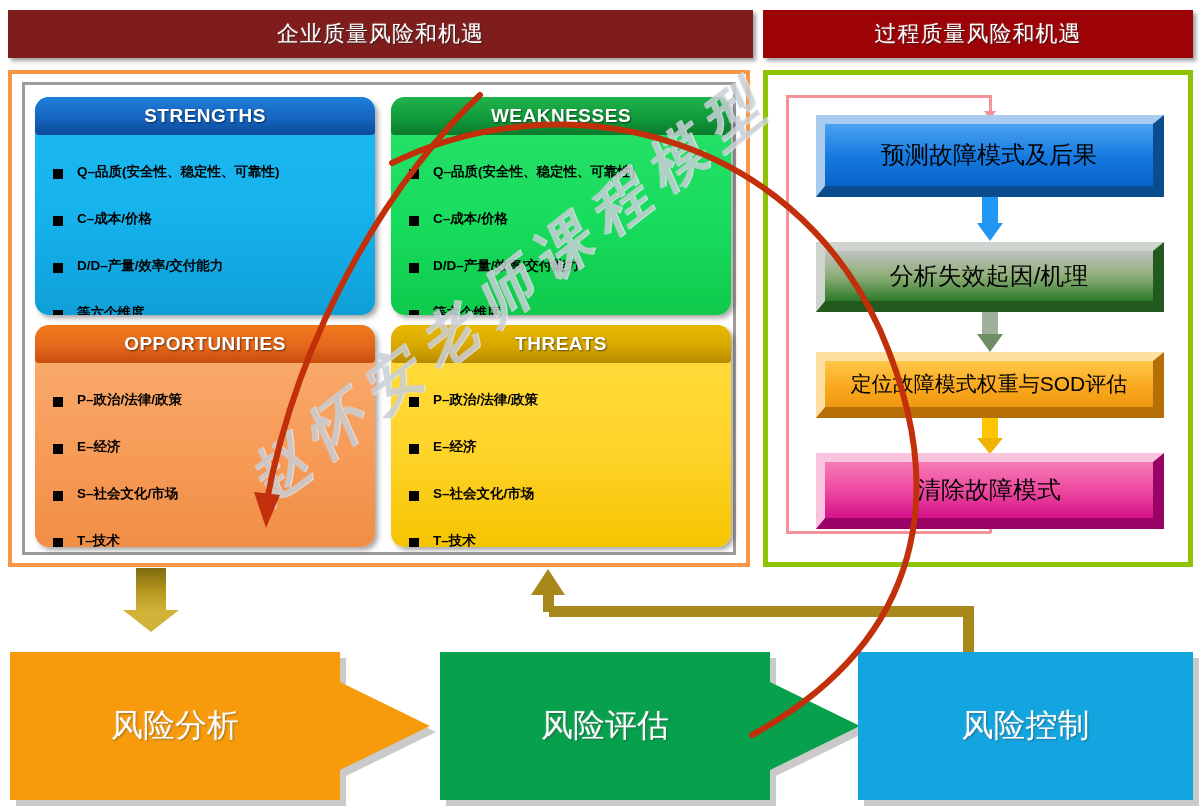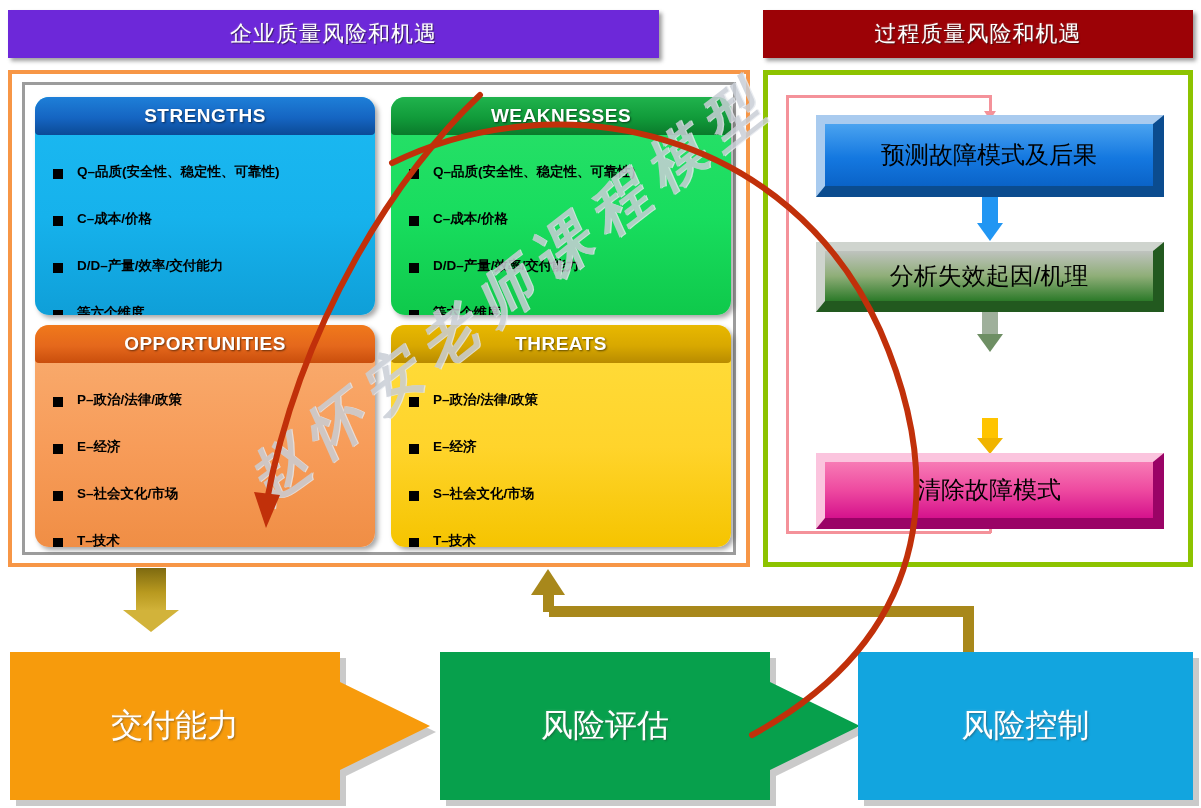--- a/index.html
+++ b/index.html
@@ -21,21 +21,21 @@
   .hdr {
     position: absolute;
     display: flex; align-items: center; justify-content: center;
     color: #ffffff;
     font-size: 22px;
     font-weight: 400;
     letter-spacing: 1px;
     text-shadow: 1px 1px 1px rgba(0,0,0,.55), 0 0 2px rgba(255,255,255,.35);
     box-shadow: 3px 3px 4px rgba(0,0,0,.38);
   }
-  #hdr-left  { left: 8px;   top: 10px; width: 651px; height: 48px; background: #6d28d9; text-align: center; }
+  #hdr-left  { left: 8px;   top: 10px; width: 745px; height: 48px; background: #7f1d1d; text-align: center; }
   #hdr-right { left: 763px; top: 10px; width: 430px; height: 48px; background: #9C0206; }
 
   
   #swot-frame {
     position: absolute; left: 8px; top: 70px;
     width: 742px; height: 497px;
     border: 4px solid #F79646;
     background: #ffffff;
   }
   #swot-inner {
@@ -305,20 +305,23 @@
 
     <div class="pblock" id="pb2">
       <span class="pb-text">分析失效起因/机理</span>
     </div>
 
     <div class="varrow" style="left:48px;top:237px;width:348px;height:42px;">
       <div class="stem" style="top:0;width:16px;height:24px;background:#9FB09B;"></div>
       <div class="head" style="top:22px;border-top:18px solid #6E8F64;"></div>
     </div>
 
+    <div class="pblock" id="pb3">
+      <span class="pb-text">定位故障模式权重与SOD评估</span>
+    </div>
 
     <div class="varrow" style="left:48px;top:343px;width:348px;height:38px;">
       <div class="stem" style="top:0;width:16px;height:22px;background:#FFC400;"></div>
       <div class="head" style="top:20px;border-top:16px solid #F0B400;"></div>
     </div>
 
     <div class="pblock" id="pb4">
       <span class="pb-text">清除故障模式</span>
     </div>
 
@@ -339,21 +342,21 @@
               border-left:17px solid transparent;border-right:17px solid transparent;
               border-bottom:26px solid #A8881B;"></div>
 
   <div class="chev" id="flow1">
     <svg class="chev-shadow" viewBox="0 0 420 148" preserveAspectRatio="none">
       <path d="M0,0 L330,0 L330,30 L420,74 L330,118 L330,148 L0,148 Z" fill="#9E9E9E" opacity=".55"></path>
     </svg>
     <svg class="chev-shape" viewBox="0 0 420 148" preserveAspectRatio="none">
       <path d="M0,0 L330,0 L330,30 L420,74 L330,118 L330,148 L0,148 Z" fill="#F79B0C"></path>
     </svg>
-    <span class="lbl" style="position:relative;z-index:2;padding-right:90px;">交付能力</span>
+    <span class="lbl" style="position:relative;z-index:2;padding-right:90px;">风险分析</span>
   </div>
 
   <div class="chev" id="flow2">
     <svg class="chev-shadow" viewBox="0 0 420 148" preserveAspectRatio="none">
       <path d="M0,0 L330,0 L330,30 L420,74 L330,118 L330,148 L0,148 Z" fill="#9E9E9E" opacity=".55"></path>
     </svg>
     <svg class="chev-shape" viewBox="0 0 420 148" preserveAspectRatio="none">
       <path d="M0,0 L330,0 L330,30 L420,74 L330,118 L330,148 L0,148 Z" fill="#07A04C"></path>
     </svg>
     <span class="lbl" style="position:relative;z-index:2;padding-right:90px;">风险评估</span>

